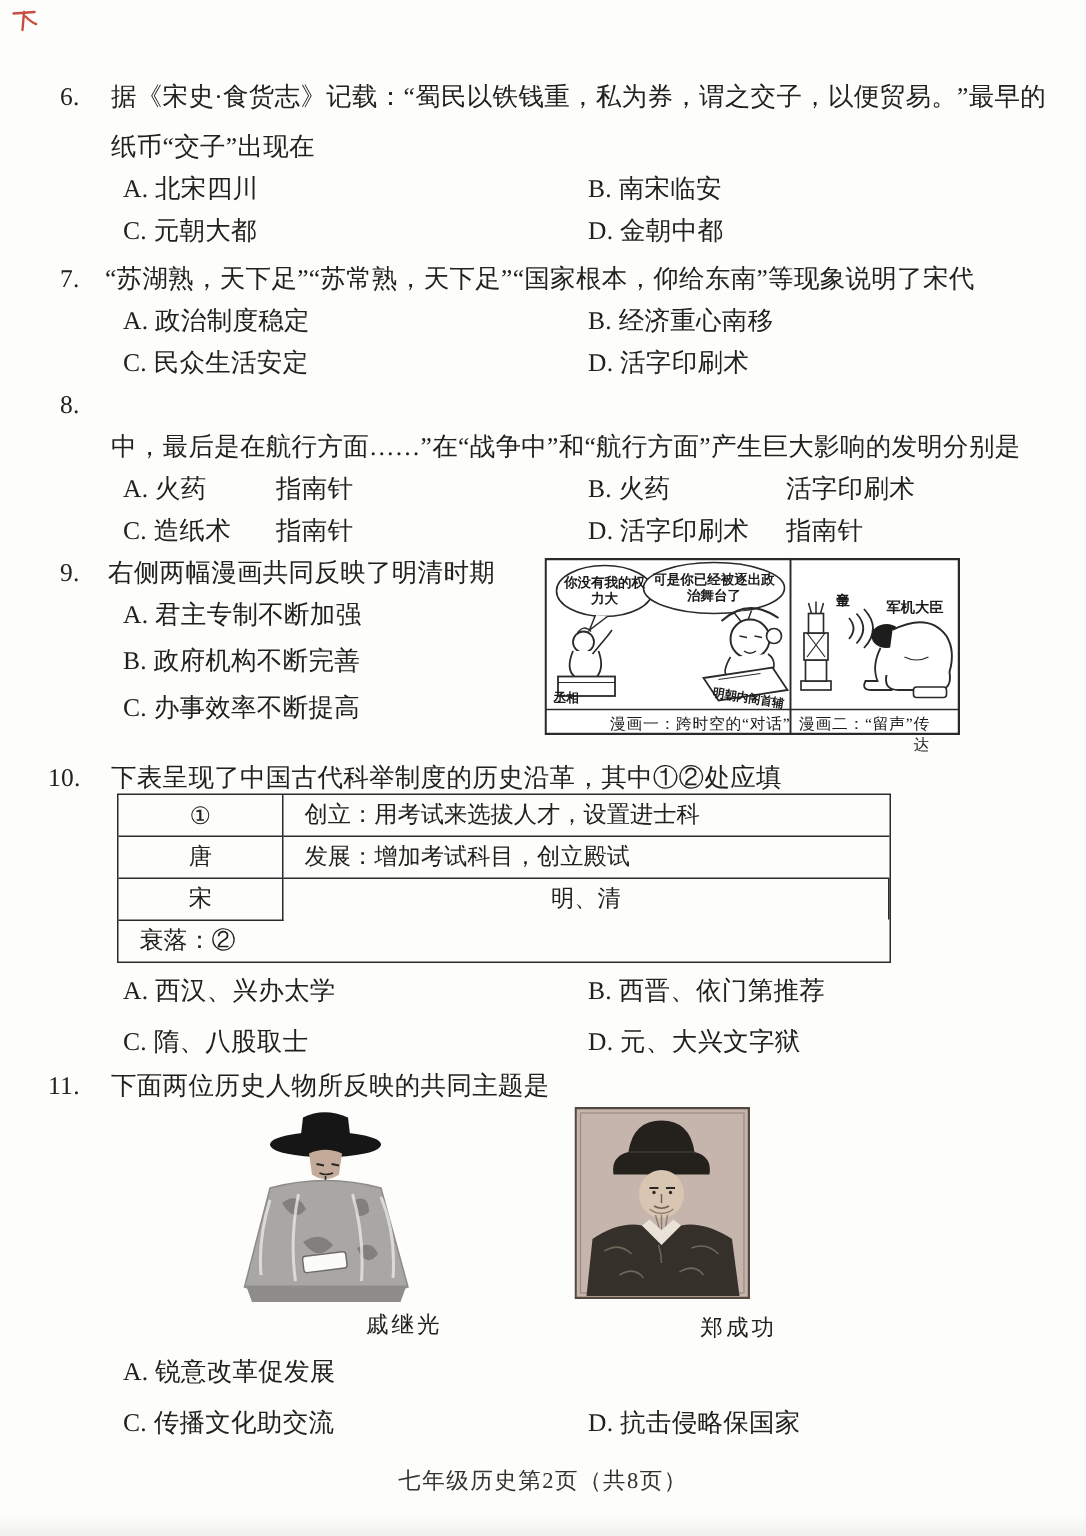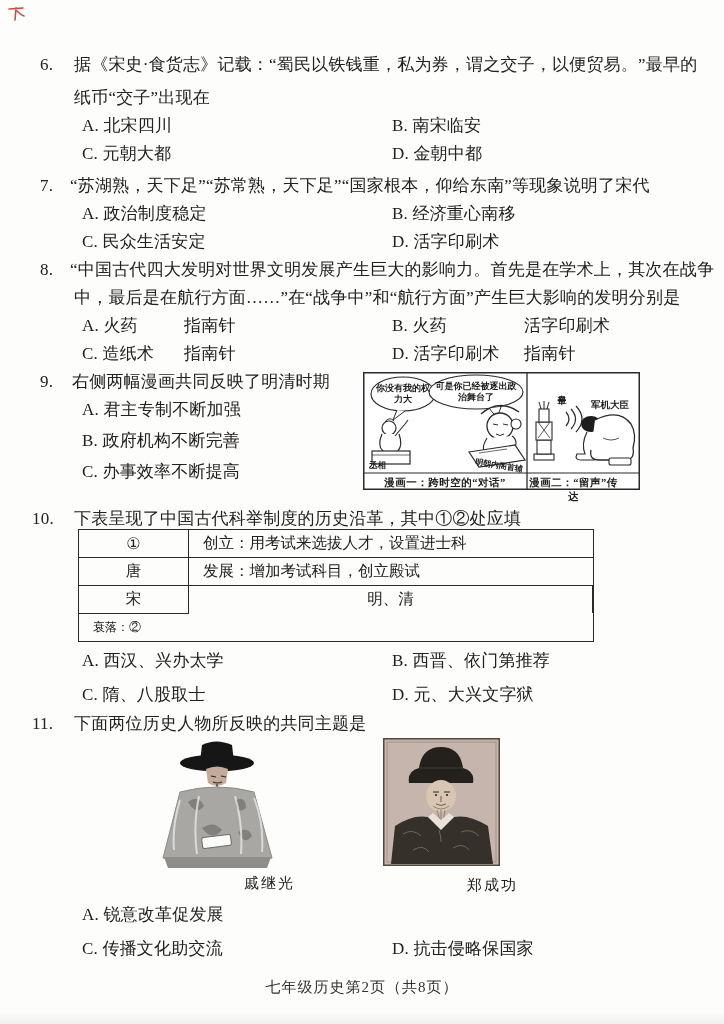--- a/index.html
+++ b/index.html
@@ -16,21 +16,21 @@
     pointer-events:none;
   }
   .t{position:absolute;white-space:nowrap;font-size:17px;line-height:22px;letter-spacing:0.2px;}
   .qn{font-size:17px;}
   .opt{font-size:17px;}
   .footer{position:absolute;left:0;width:724px;text-align:center;font-size:15px;letter-spacing:1px;color:#33322f;}
   .comic-box{position:absolute;left:363px;top:372px;width:277px;height:118px;border-radius:15px;}
   .comic-box svg{position:absolute;left:0;top:0;}
   .cm-label{position:absolute;font-family:"Liberation Serif","DejaVu Serif",serif;color:#1c1b19;}
   .bubble-text{text-align:center;line-height:11px;font-size:9px;font-weight:bold;}
-  .caption{font-size:10.5px;font-weight:bold;text-align:center;letter-spacing:0.5px;}
+  .caption{font-size:10.5px;font-weight:normal;text-align:right;letter-spacing:0.5px;}
   .portrait{position:absolute;}
   .fig-caption{position:absolute;font-size:15px;letter-spacing:2px;color:#22211f;white-space:nowrap;margin-left:48px;}
   .vtext{writing-mode:vertical-rl;text-orientation:upright;}
   .corner-mark{position:absolute;left:7px;top:4px;opacity:0.9;}
 </style>
 </head>
 <body>
 
 <div class="page">
 
@@ -47,21 +47,20 @@
   <span class="t opt" style="left:392px;top:143px">D. 金朝中都</span>
 
   <span class="t qn" style="left:40px;top:175px">7.</span>
   <span class="t" style="left:70px;top:175px">“苏湖熟，天下足”“苏常熟，天下足”“国家根本，仰给东南”等现象说明了宋代</span>
   <span class="t opt" style="left:82px;top:203px">A. 政治制度稳定</span>
   <span class="t opt" style="left:392px;top:203px">B. 经济重心南移</span>
   <span class="t opt" style="left:82px;top:231px">C. 民众生活安定</span>
   <span class="t opt" style="left:392px;top:231px">D. 活字印刷术</span>
 
   <span class="t qn" style="left:40px;top:259px">8.</span>
-  <span class="t" style="left:70px;top:259px">“中国古代四大发明对世界文明发展产生巨大的影响力。首先是在学术上，其次在战争</span>
   <span class="t" style="left:74px;top:287px">中，最后是在航行方面……”在“战争中”和“航行方面”产生巨大影响的发明分别是</span>
   <span class="t opt" style="left:82px;top:315px">A. 火药</span>
   <span class="t opt" style="left:184px;top:315px">指南针</span>
   <span class="t opt" style="left:392px;top:315px">B. 火药</span>
   <span class="t opt" style="left:524px;top:315px">活字印刷术</span>
   <span class="t opt" style="left:82px;top:343px">C. 造纸术</span>
   <span class="t opt" style="left:184px;top:343px">指南针</span>
   <span class="t opt" style="left:392px;top:343px">D. 活字印刷术</span>
   <span class="t opt" style="left:524px;top:343px">指南针</span>
 
@@ -127,21 +126,21 @@
   <span class="t" style="left:74px;top:508px">下表呈现了中国古代科举制度的历史沿革，其中①②处应填</span>
 
   <div style="position:absolute;left:78px;top:529px;width:514px;border:1.6px solid #2a2a2a">
     <div style="display:grid;grid-template-columns:110px 1fr;">
       <div style="border-bottom:1.2px solid #2a2a2a;border-right:1.2px solid #2a2a2a;height:27px;display:flex;align-items:center;justify-content:center;font-size:16px">①</div>
       <div style="border-bottom:1.2px solid #2a2a2a;height:27px;display:flex;align-items:center;padding-left:14px;font-size:15.5px">创立：用考试来选拔人才，设置进士科</div>
       <div style="border-bottom:1.2px solid #2a2a2a;border-right:1.2px solid #2a2a2a;height:27px;display:flex;align-items:center;justify-content:center;font-size:15.5px">唐</div>
       <div style="border-bottom:1.2px solid #2a2a2a;height:27px;display:flex;align-items:center;padding-left:14px;font-size:15.5px">发展：增加考试科目，创立殿试</div>
       <div style="border-bottom:1.2px solid #2a2a2a;border-right:1.2px solid #2a2a2a;height:27px;display:flex;align-items:center;justify-content:center;font-size:15.5px">宋</div>
       <div style="border-right:1.2px solid #2a2a2a;height:27px;display:flex;align-items:center;justify-content:center;font-size:15.5px">明、清</div>
-      <div style="height:27px;display:flex;align-items:center;padding-left:14px;font-size:12px">衰落：②</div>
+      <div style="height:27px;display:flex;align-items:center;padding-left:14px;font-size:16px">衰落：②</div>
     </div>
   </div>
 
   <span class="t opt" style="left:82px;top:650px">A. 西汉、兴办太学</span>
   <span class="t opt" style="left:392px;top:650px">B. 西晋、依门第推荐</span>
   <span class="t opt" style="left:82px;top:684px">C. 隋、八股取士</span>
   <span class="t opt" style="left:392px;top:684px">D. 元、大兴文字狱</span>
 
   <span class="t qn" style="left:32px;top:713px">11.</span>
   <span class="t" style="left:74px;top:713px">下面两位历史人物所反映的共同主题是</span>

